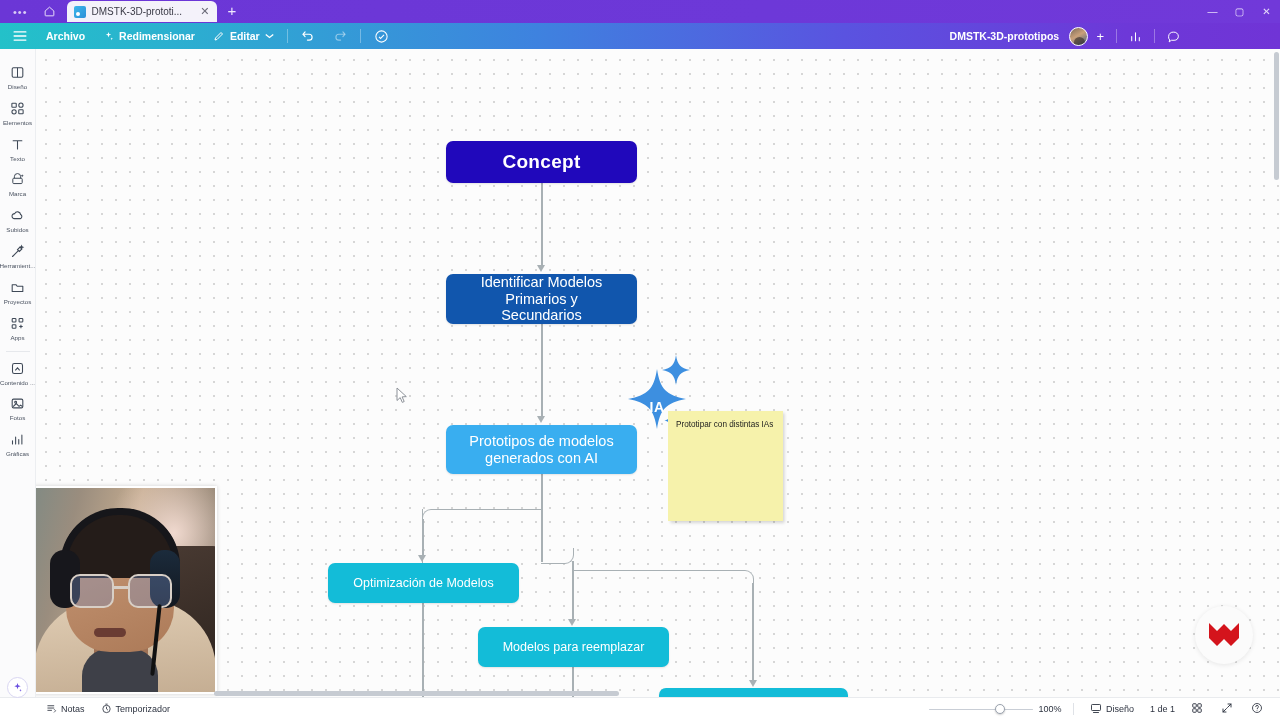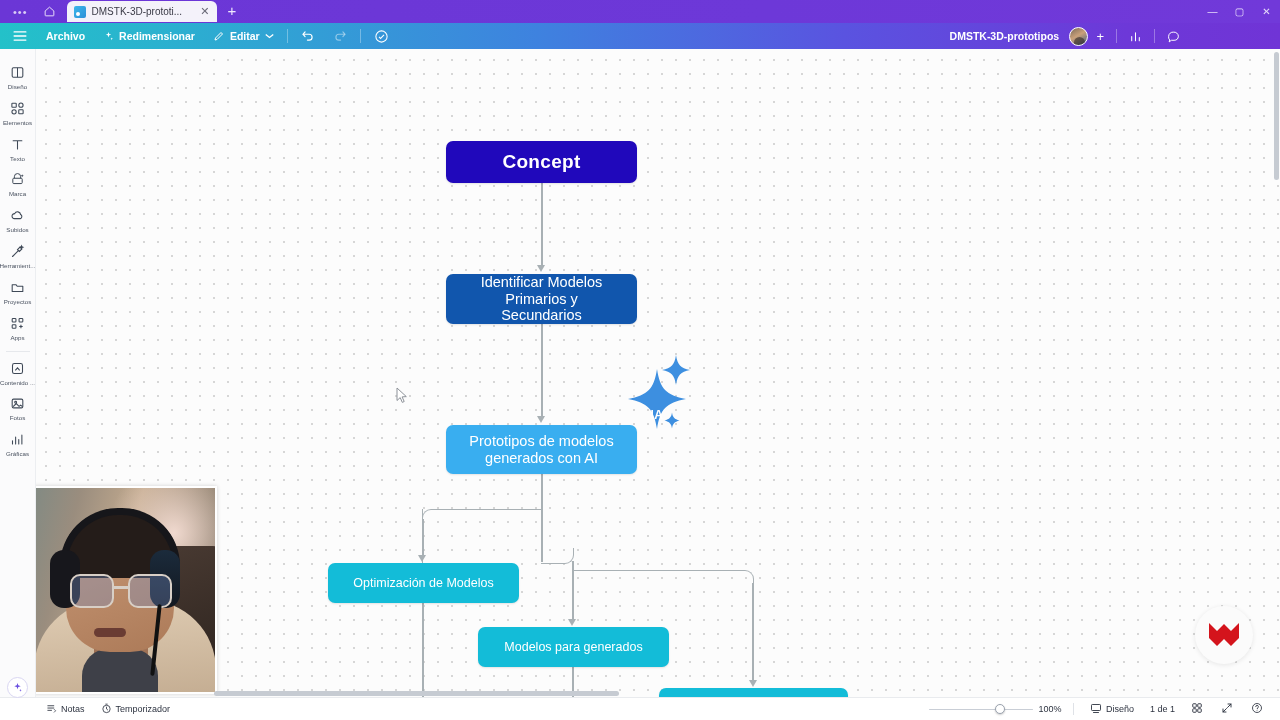--- a/index.html
+++ b/index.html
@@ -127,23 +127,23 @@
   
   .sticky {
     position: absolute; background: #f6f2ab;
     box-shadow: 1.5px 2px 3px rgba(0,0,0,.16);
     font-size: 8.2px; color: #1d1d1d; line-height: 1.45;
     padding: 8px 9px 0 8px;
   }
   
   .ia-sticker { position: absolute; }
   .ia-txt {
-    position: absolute; left: 0; top: 16px; width: 100%; height: 100%;
+    position: absolute; left: 0; top: 8px; width: 100%; height: 100%;
     display:flex; align-items:center; justify-content:center;
-    color:#fff; font-weight: 800; font-size: 12px; letter-spacing: .4px;
+    color:#fff; font-weight: 800; font-size: 14px; letter-spacing: .4px;
   }
 
   
   .webcam {
     position: absolute; left: 26px; top: 486px; width: 191px; height: 208px;
     border: 2px solid #fff; box-shadow: 0 0 4px rgba(0,0,0,.18);
     overflow: hidden; background: #8a7f74;
   }
   .wc-bg { position:absolute; inset:0;
     background:
@@ -488,21 +488,21 @@
 
     <div class="node" style="left:292px; top:514px; width:191px; height:40px; background:#13bcd8; font-size:12.5px;">
       <span>Optimización de Modelos</span>
     </div>
 
     <div class="node" style="left:410px; top:376px; width:191px; height:49px; background:#39aef0; font-size:14.5px; padding:0 8px;">
       <span>Prototipos de modelos generados con AI</span>
     </div>
 
     <div class="node" style="left:442px; top:578px; width:191px; height:40px; background:#13bcd8; font-size:12.5px;">
-      <span>Modelos para generados</span>
+      <span>Modelos para reemplazar</span>
     </div>
 
     <div class="node" style="left:623px; top:639px; width:189px; height:40px; background:#13bcd8; font-size:12.5px;">
       <span></span>
     </div>
 
     <div class="ia-sticker" style="left:590px; top:318px; width:62px; height:64px;">
       <svg width="62" height="64" viewBox="0 0 62 64">
         <path d="M31 2 C34 22 40 28 60 32 C40 36 34 42 31 62 C28 42 22 36 2 32 C22 28 28 22 31 2 Z" fill="#3d8fe0"></path>
       </svg>
@@ -512,20 +512,23 @@
       <svg width="30" height="32" viewBox="0 0 30 32">
         <path d="M15 1 C16.5 11 19.5 14 29 16 C19.5 18 16.5 21 15 31 C13.5 21 10.5 18 1 16 C10.5 14 13.5 11 15 1 Z" fill="#3d8fe0"></path>
       </svg>
     </div>
     <div class="ia-sticker" style="left:628px; top:363px; width:16px; height:17px;">
       <svg width="16" height="17" viewBox="0 0 16 17">
         <path d="M8 0.5 C8.8 5.5 10.4 7 15.5 8.5 C10.4 10 8.8 11.5 8 16.5 C7.2 11.5 5.6 10 0.5 8.5 C5.6 7 7.2 5.5 8 0.5 Z" fill="#3d8fe0"></path>
       </svg>
     </div>
 
+    <div class="sticky" style="left:632px; top:362px; width:115px; height:110px;">
+      <span>Prototipar con distintas IAs</span>
+    </div>
 
     <div class="cursor" style="left:360px; top:338px;">
       <svg width="12" height="17" viewBox="0 0 12 17">
         <path d="M1 1 L1 13.5 L4.2 10.6 L6.3 15.4 L8.2 14.5 L6.1 9.9 L10.3 9.6 Z" fill="#ffffff" stroke="#8d9299" stroke-width="1"></path>
       </svg>
     </div>
 
     <div class="watermark">
       <svg width="34" height="30" viewBox="0 0 34 30">
         <path d="M2 3 L2 18 L10 26 L17 19 L24 26 L32 18 L32 3 L24 11 L17 4 L10 11 Z" fill="#d4141c"></path>

